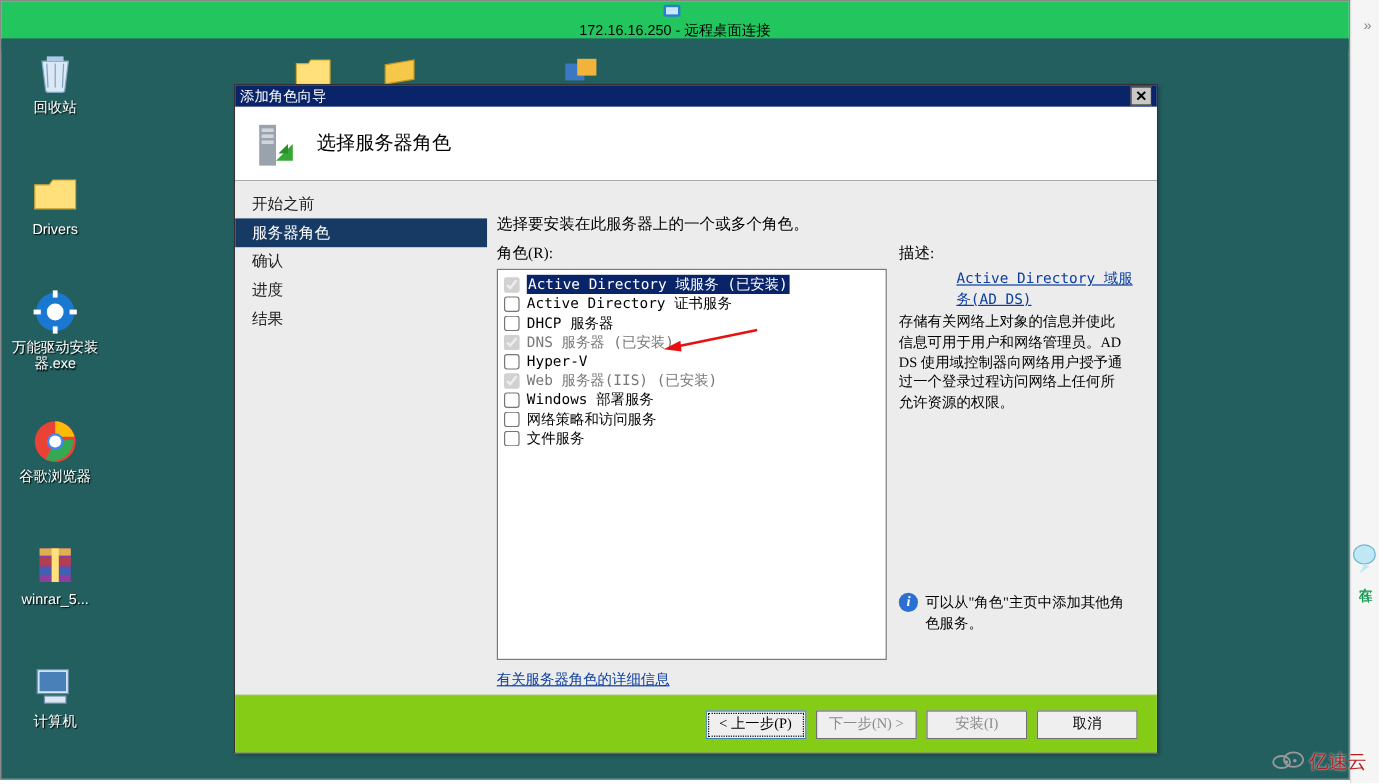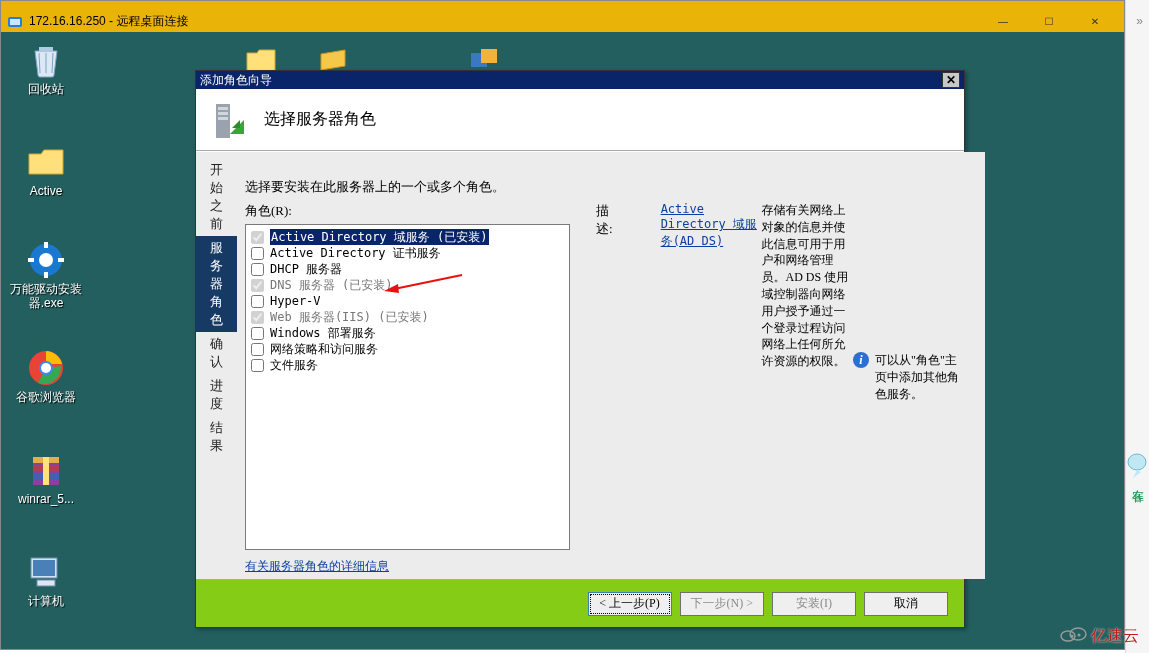--- a/index.html
+++ b/index.html
@@ -13,21 +13,21 @@
     height: 653px;
     position: relative;
   }
   
   .rdp-win {
     position: absolute; left: 0; top: 0; width: 1125px; height: 650px;
     border: 1px solid #888; background: #fff;
   }
   .rdp-title {
     height: 42px; display: flex; align-items: center; padding: 0 6px;
-    background: #eab308; border-bottom: 1px solid #e0e0e0;
+    background: #22c55e; border-bottom: 1px solid #e0e0e0; flex-direction: column;
   }
   .rdp-title .icon-rdp { width: 16px; height: 16px; margin-right: 6px; }
   .rdp-title .ttext { font-size: 12px; }
   .rdp-title .spacer { flex: 1; }
   .winbtn {
     width: 46px; height: 30px; display: flex; align-items: center; justify-content: center;
     font-family: "Segoe MDL2 Assets", sans-serif; font-size: 10px; color:#333;
   }
   
   .remote {
@@ -72,23 +72,23 @@
     font-family: "SimSun","NSimSun",serif; font-size: 13px;
   }
   .wiz-nav .nitem { padding: 3px 14px; color: #222; cursor: default; }
   .wiz-nav .nitem.selected { background: #163a63; color: #fff; }
   .wiz-main {
     flex: 1; background: #ececec; padding: 8px 18px 4px 8px;
     font-family: "SimSun","NSimSun",serif; font-size: 13px;
     display:flex; flex-direction:column;
   }
   .instr { margin: 18px 0 6px 0; }
-  .twocol { display: flex; gap: 26px; flex:1; min-height:0; }
+  .twocol { display: flex; gap: 10px; flex:1; min-height:0; }
   .rolecol { flex: 0 0 325px; display:flex; flex-direction:column; }
-  .desccol { flex: 1; display:flex; }
+  .desccol { flex: 1; display:flex; flex-direction:column; }
   .collabel { margin-bottom: 4px; }
   .rolebox {
     border: 1px solid #7a7a7a; background: #fff; height: 340px;
     padding: 4px; overflow: hidden; position:relative;
   }
   .role-row { display:flex; align-items:center; gap:4px; padding:0 1px; font-family: "NSimSun","SimSun",monospace; font-size:12px; line-height:16px; white-space:nowrap; }
   .role-row input[type=checkbox]{ margin:0 2px 0 0; }
   .role-row.sel span { background:#0a246a; color:#fff; padding:0 1px; }
   .role-row.disabled { color:#777; }
   .desclink { color:#0b3ea0; text-decoration:underline; margin-bottom:2px; display:inline-block; font-family:"NSimSun","SimSun",monospace; font-size:12px;margin-left:48px; }
@@ -157,21 +157,21 @@
       </div>
       <div class="lbl">回收站</div>
     </div>
 
     <div class="desk-icon" style="left:6px; top:110px;">
       <div class="glyph">
         <svg width="38" height="32">
             <path d="M2 8 L14 8 L17 4 L36 4 L36 28 L2 28 Z" fill="#ffe07a" stroke="#d0a830"></path>
           </svg>
       </div>
-      <div class="lbl">Active</div>
+      <div class="lbl">Drivers</div>
     </div>
 
     <div class="desk-icon" style="left:6px; top:208px;">
       <div class="glyph">
         <svg width="38" height="38">
             <circle cx="19" cy="19" r="16" fill="#1b78d0"></circle>
             <circle cx="19" cy="19" r="7" fill="#fff"></circle>
             <g fill="#fff">
               <rect x="17" y="1" width="4" height="6"></rect>
               <rect x="17" y="31" width="4" height="6"></rect>

